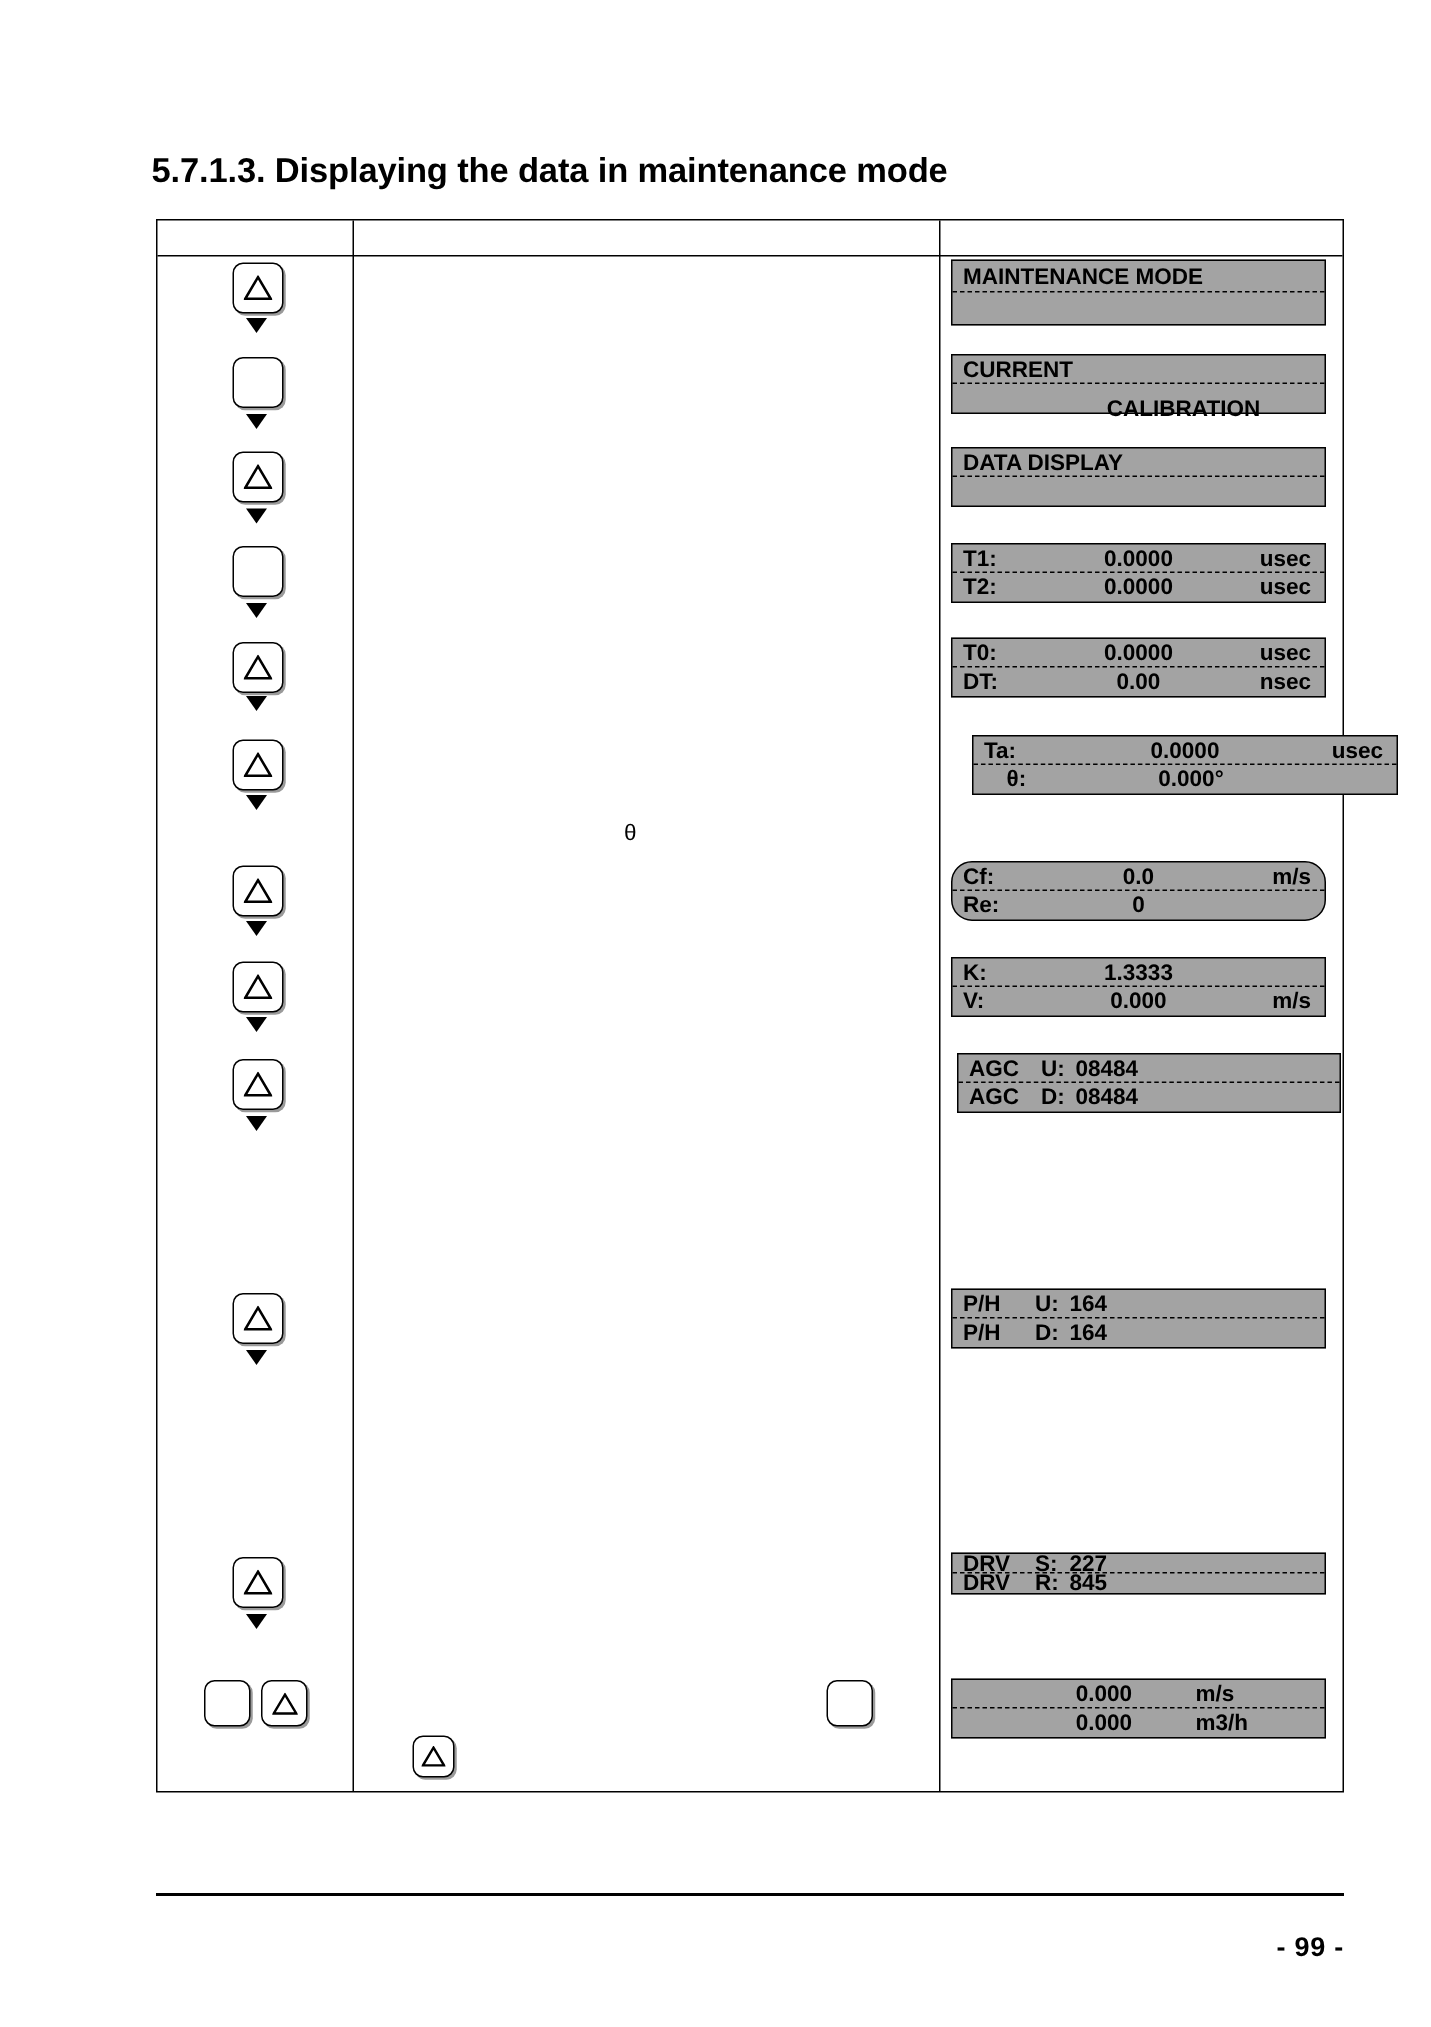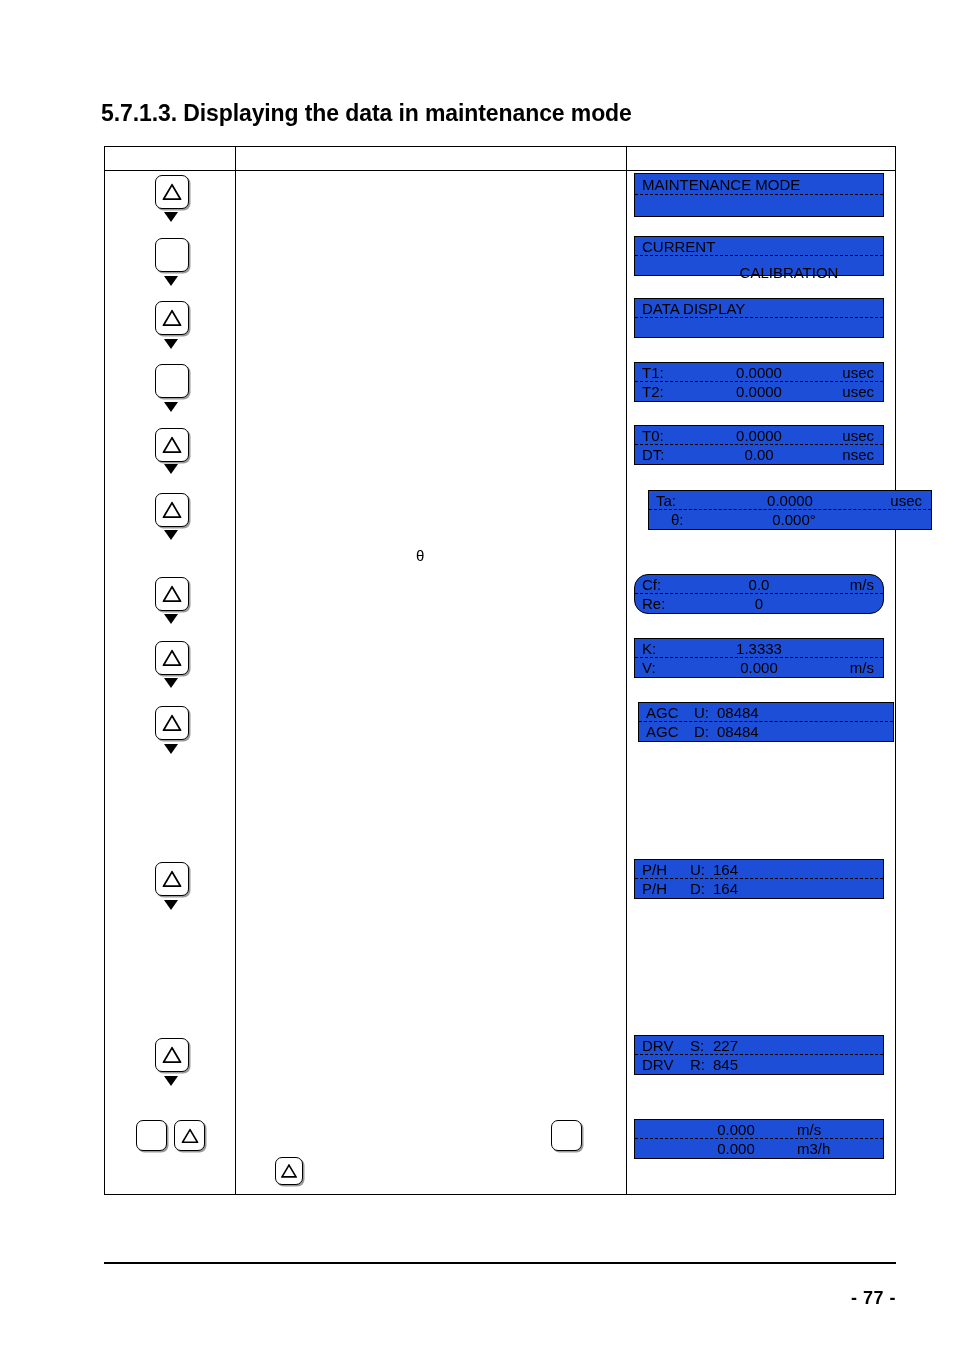--- a/index.html
+++ b/index.html
@@ -84,21 +84,22 @@
     border-left: 7px solid transparent;
     border-right: 7px solid transparent;
     border-top: 10px solid #000;
   }
 
   
   .lcd {
     position: absolute;
     box-sizing: border-box;
     border: 1.6px solid #000;
-    background: #1d4ed8;
+    background: #a3a3a3;
+    font-weight: bold;
   }
   .lcd .row {
     position: relative;
     height: 50%;
     box-sizing: border-box;
     display: flex;
     align-items: center;
     font-size: 15px;
     white-space: nowrap;
   }
@@ -361,21 +362,21 @@
         <span class="lbl">P/H</span>
         <span class="lbl2">U:</span>
         <span class="val v-left">164</span>
       </div>
       <div class="row">
         <span class="lbl">P/H</span>
         <span class="lbl2">D:</span>
         <span class="val v-left">164</span>
       </div>
     </div>
-    <div class="lcd" style="left: 634px; top: 1035px; width: 250px; height: 40px;">
+    <div class="lcd" style="left: 634px; top: 1035px; width: 250px; height: 28px;">
       <div class="row top">
         <span class="lbl">DRV</span>
         <span class="lbl2">S:</span>
         <span class="val v-left">227</span>
       </div>
       <div class="row">
         <span class="lbl">DRV</span>
         <span class="lbl2">R:</span>
         <span class="val v-left">845</span>
       </div>
@@ -386,13 +387,13 @@
         <span style="position:absolute;left:162px">m/s</span>
       </div>
       <div class="row">
         <span class="val" style="padding-right:46px;box-sizing:border-box">0.000</span>
         <span style="position:absolute;left:162px">m3/h</span>
       </div>
     </div>
   </div>
 
 <div class="footer-rule"></div>
-<div class="page-num">- 77 -</div>
+<div class="page-num">- 99 -</div>
 
 </body></html>

